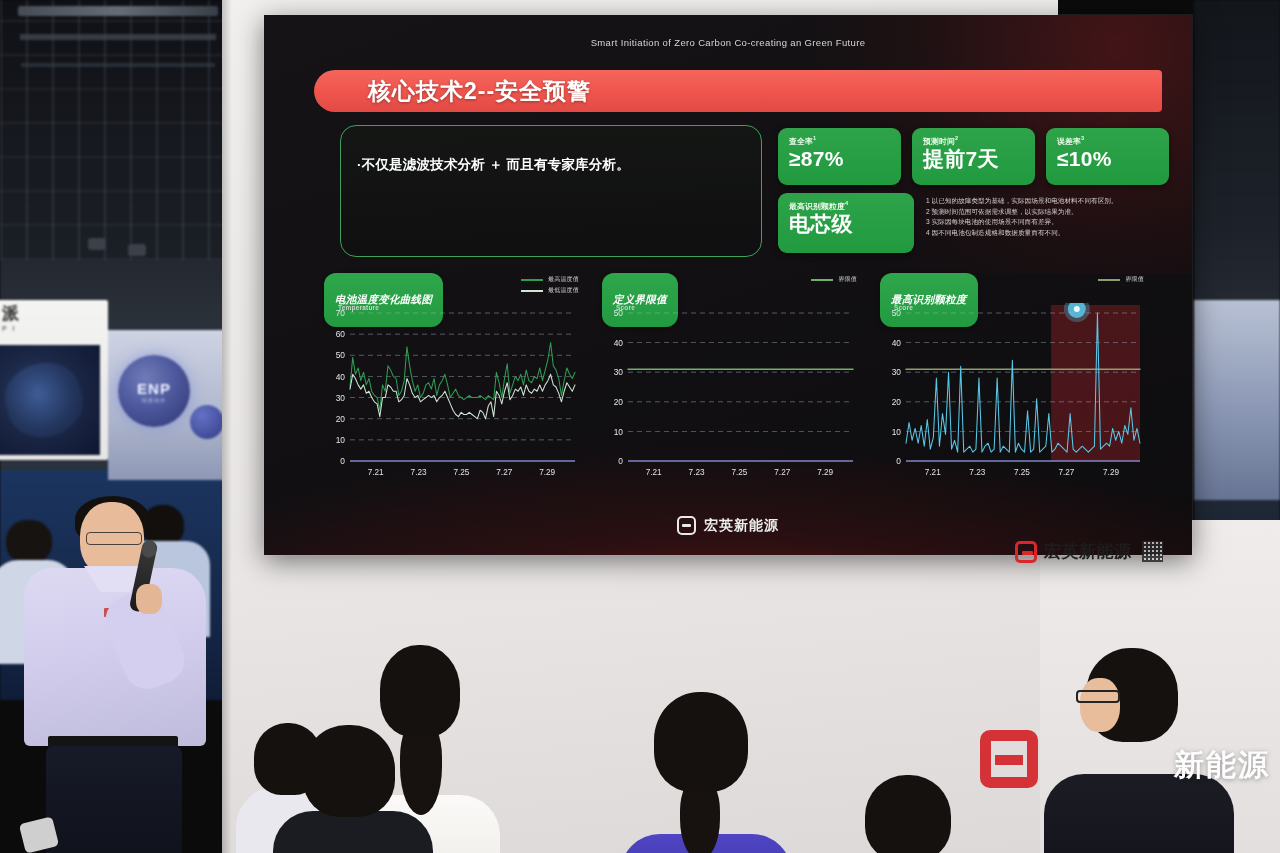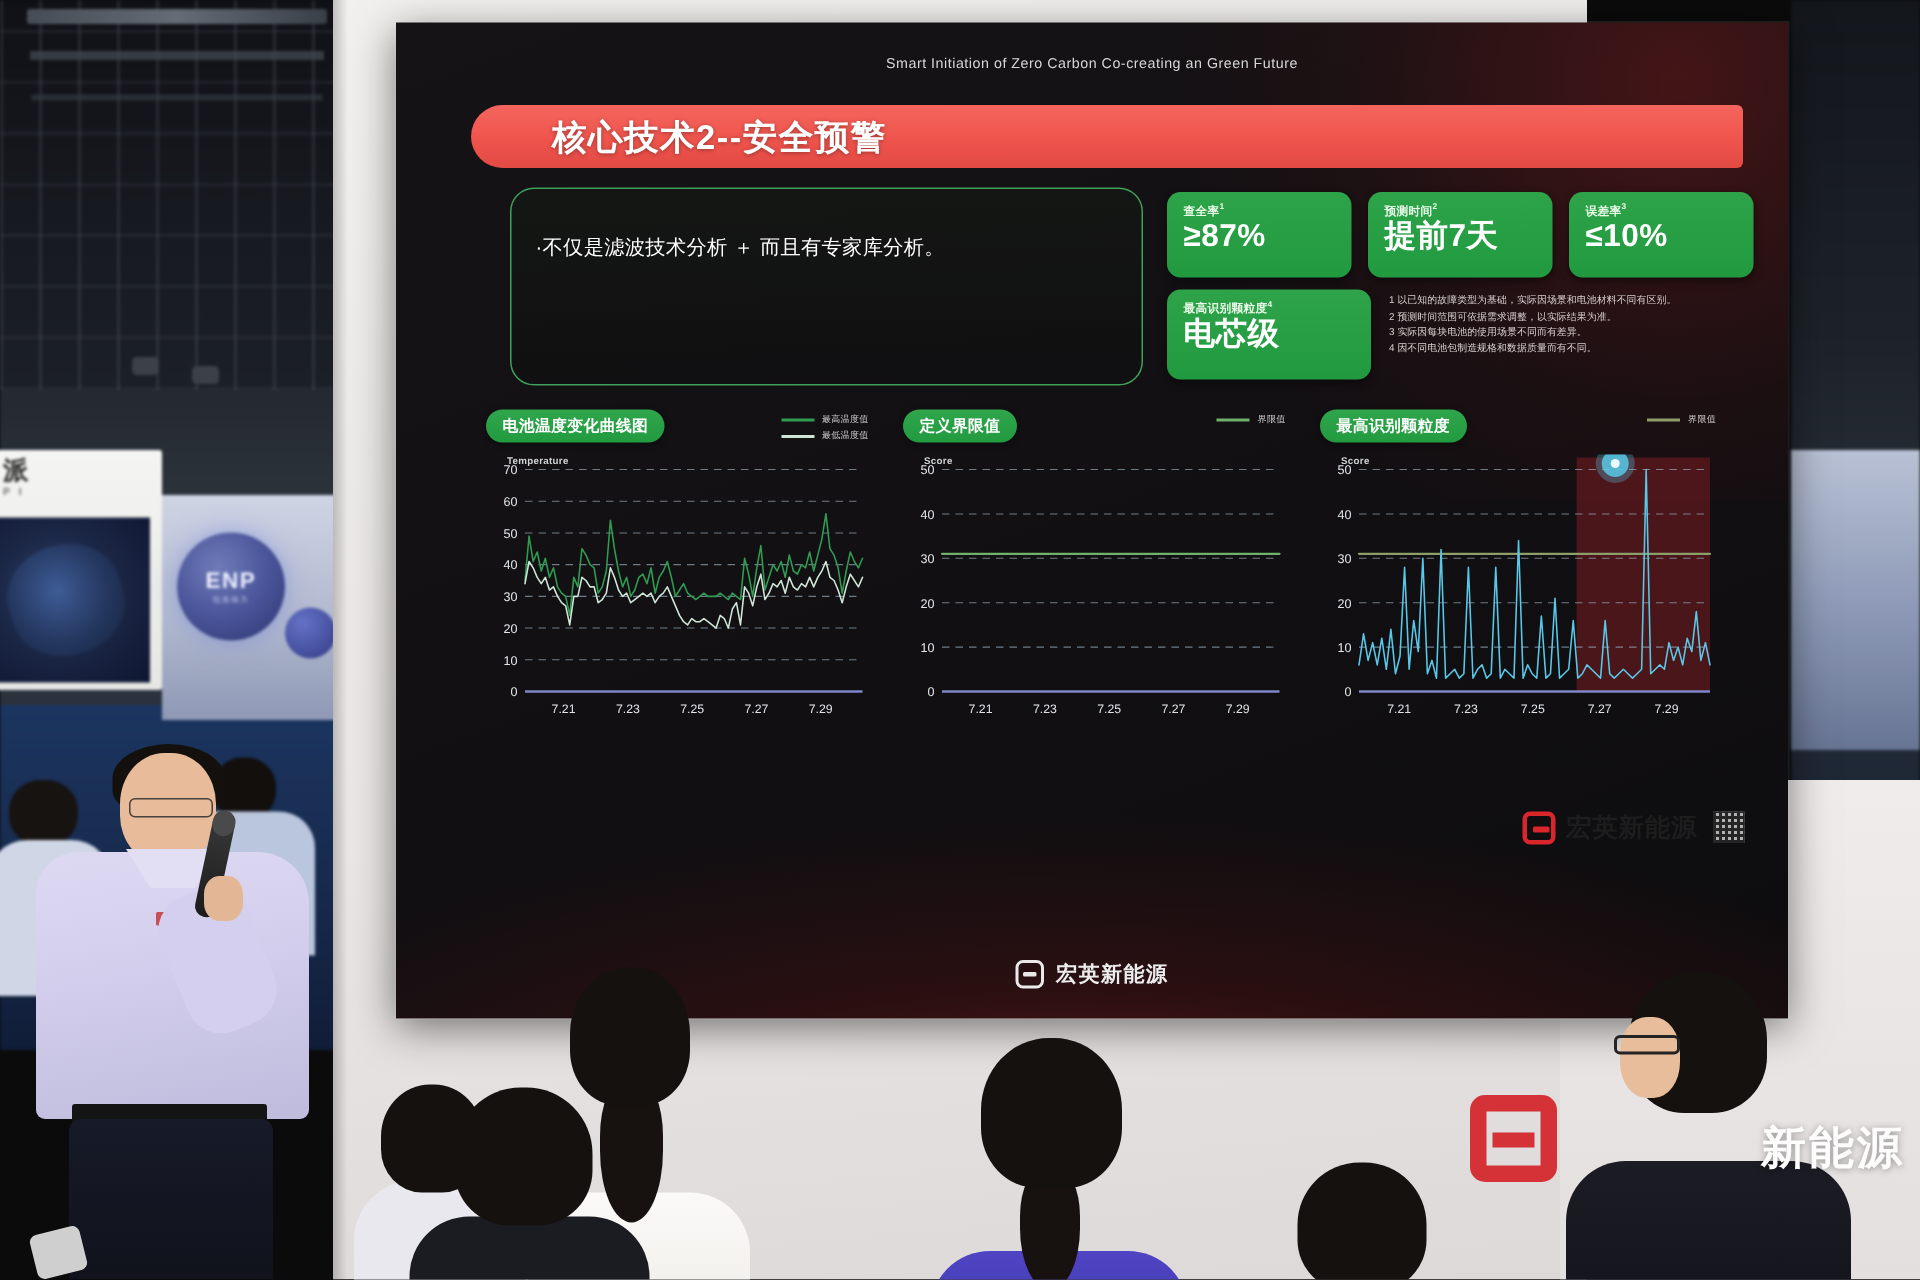--- a/index.html
+++ b/index.html
@@ -82,21 +82,21 @@
     position:absolute; left:1040px; top:520px; width:240px; height:333px;
     background:linear-gradient(180deg,#efeceb 0%,#e3dfde 100%);
   }
   .wall-edge {
     position:absolute; left:222px; top:0; width:10px; height:853px;
     background:linear-gradient(90deg,rgba(0,0,0,.20),rgba(255,255,255,.05));
   }
 
   
   .slide {
-    position:absolute; left:264px; top:15px; width:928px; height:664px;
+    position:absolute; left:264px; top:15px; width:928px; height:540px;
     background:
       radial-gradient(120% 62% at 50% 118%, rgba(214,38,38,.55) 0%, rgba(150,22,22,.20) 34%, rgba(0,0,0,0) 62%),
       linear-gradient(160deg,#151315 0%,#121013 45%,#0d0c0e 100%);
     box-shadow:0 0 0 1px rgba(255,255,255,.08), 0 6px 26px rgba(0,0,0,.5);
     overflow:hidden;
   }
   .slide:before{
     content:""; position:absolute; right:-10%; top:-12%; width:60%; height:60%;
     background:radial-gradient(circle at 70% 30%, rgba(180,30,30,.30) 0%, rgba(120,16,16,.10) 45%, transparent 70%);
     pointer-events:none;
@@ -122,21 +122,21 @@
   .textbox {
     position:absolute; left:76px; top:110px; width:422px; height:132px;
     border:1.4px solid #3fa05a; border-radius:16px;
     background:linear-gradient(180deg, rgba(20,26,20,.55), rgba(12,12,12,.35));
     padding:14px 16px 0 16px;
   }
   .textbox p.lead{
     color:#f2f2f2; font-size:13px; line-height:1.52; font-weight:700; letter-spacing:.1px;
   }
   .textbox p.bullet{
-    color:#ffffff; font-size:13.5px; font-weight:400; margin-top:16px; letter-spacing:.2px;
+    color:#ffffff; font-size:13.5px; font-weight:700; margin-top:16px; letter-spacing:.2px;
   }
 
   
   .metrics { position:absolute; left:514px; top:113px; width:400px; height:130px; }
   .card {
     position:absolute; background:linear-gradient(180deg,#2ea34a 0%,#219a3f 100%);
     border-radius:9px; padding:7px 10px 6px 11px;
     box-shadow:0 2px 6px rgba(0,0,0,.45);
   }
   .card .lbl { color:#eafbe9; font-size:7.8px; font-weight:700; letter-spacing:.2px; }
@@ -155,22 +155,22 @@
 
   
   .charts { position:absolute; left:60px; top:258px; width:820px; height:215px; }
   .chart { position:absolute; top:0; height:215px; }
   #chart-temp { left:0;   width:255px; }
   #chart-thr  { left:278px;width:255px; }
   #chart-pred { left:556px;width:264px; }
 
   .chip {
     display:inline-block; background:linear-gradient(180deg,#2fa64c,#229a40);
-    color:#fff; font-size:10.5px; font-weight:800; padding:4px 11px; border-radius:12px;
-    letter-spacing:.3px; box-shadow:0 1px 4px rgba(0,0,0,.4);
+    color:#fff; font-size:10.5px; font-weight:800; padding:20px 11px; border-radius:12px;
+    letter-spacing:.3px; box-shadow:0 1px 4px rgba(0,0,0,.4);font-style:italic;
   }
   .legend { position:absolute; right:0; top:2px; text-align:left; }
   .legend .row { display:flex; align-items:center; gap:5px; margin-bottom:2px; }
   .legend .sw { width:22px; height:2px; display:inline-block; }
   .legend .tx { color:#cfcfcf; font-size:6px; letter-spacing:.2px; }
 
   .plot { position:absolute; left:0; top:30px; width:100%; height:184px; }
   .axis-name { position:absolute; left:14px; top:1px; color:#cfd3d0; font-size:6.5px; font-weight:700; letter-spacing:.2px; }
   .plot svg { position:absolute; left:0; top:0; width:100%; height:100%; }
 

